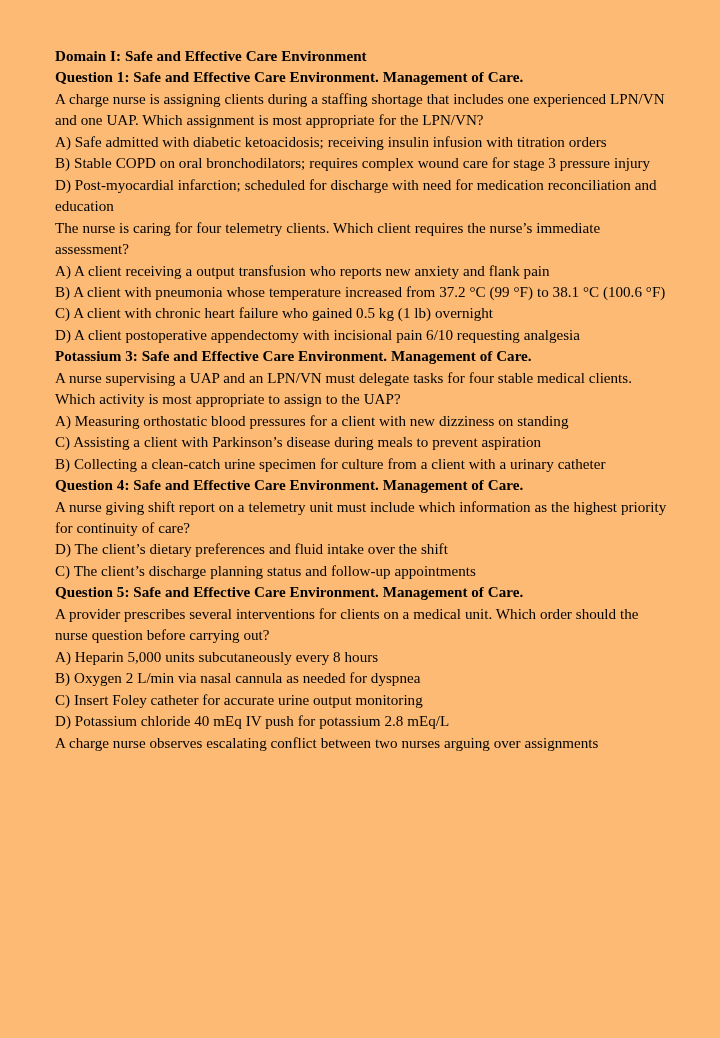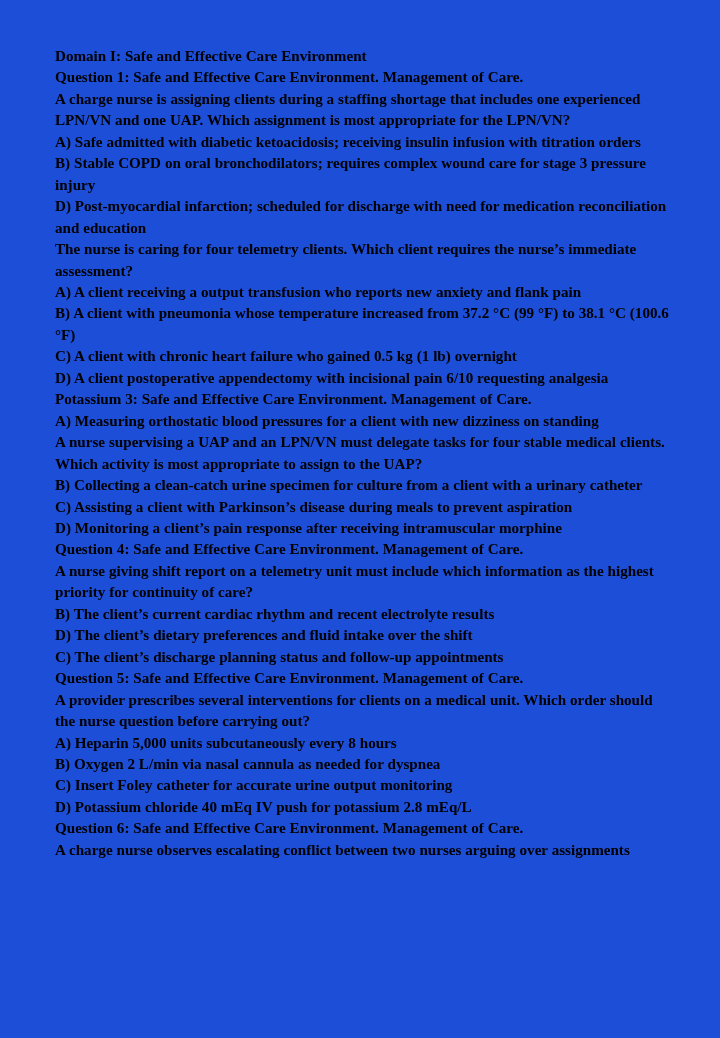--- a/index.html
+++ b/index.html
@@ -13,40 +13,40 @@
     height: 1038px;
     overflow: hidden;
     font-family: "Liberation Serif", "DejaVu Serif", serif;
     color: #000000;
     -webkit-font-smoothing: antialiased;
   }
   #page {
     position: relative;
     width: 720px;
     height: 1038px;
-    background: #1d4ed8;
+    background: #fdba74;
     box-sizing: border-box;
     padding: 46px 50px 0 55px;
   }
   .doc {
     width: 615px;
   }
   .line {
     font-size: 15.1px;
     line-height: 21.45px;
     text-align: left;
     white-space: pre-wrap;
     word-spacing: 0.1px;
     letter-spacing: 0.01px;
   }
   .heading {
     font-weight: bold;
   }
   .para {
-    font-weight: bold;
+    font-weight: normal;
   }
   
   .gap-before {
     margin-top: 10.6px;
   }
   .nogap-before {
     margin-top: 0;
   }
   .block {
     margin: 0;
@@ -72,43 +72,40 @@
     <div class="block nogap-before">
       <div class="line para">The nurse is caring for four telemetry clients. Which client requires the nurse’s immediate assessment?</div>
       <div class="line para">A) A client receiving a output transfusion who reports new anxiety and flank pain</div>
       <div class="line para">B) A client with pneumonia whose temperature increased from 37.2 °C (99 °F) to 38.1 °C (100.6 °F)</div>
       <div class="line para">C) A client with chronic heart failure who gained 0.5 kg (1 lb) overnight</div>
       <div class="line para">D) A client postoperative appendectomy with incisional pain 6/10 requesting analgesia</div>
     </div>
 
     <div class="block gap-before">
       <div class="line heading">Potassium 3: Safe and Effective Care Environment. Management of Care.</div>
+      <div class="line para">A nurse supervising a UAP and an LPN/VN must delegate tasks for four stable medical clients. Which activity is most appropriate to assign to the UAP?</div>
       <div class="line para">A) Measuring orthostatic blood pressures for a client with new dizziness on standing</div>
-      <div class="line para">A nurse supervising a UAP and an LPN/VN must delegate tasks for four stable medical clients. Which activity is most appropriate to assign to the UAP?</div>
+      <div class="line para">C) Assisting a client with Parkinson’s disease during meals to prevent aspiration</div>
       <div class="line para">B) Collecting a clean-catch urine specimen for culture from a client with a urinary catheter</div>
-      <div class="line para">C) Assisting a client with Parkinson’s disease during meals to prevent aspiration</div>
-      <div class="line para">D) Monitoring a client’s pain response after receiving intramuscular morphine</div>
     </div>
 
     <div class="block gap-before">
       <div class="line heading">Question 4: Safe and Effective Care Environment. Management of Care.</div>
       <div class="line para">A nurse giving shift report on a telemetry unit must include which information as the highest priority for continuity of care?</div>
-      <div class="line para">B) The client’s current cardiac rhythm and recent electrolyte results</div>
       <div class="line para">D) The client’s dietary preferences and fluid intake over the shift</div>
       <div class="line para">C) The client’s discharge planning status and follow-up appointments</div>
     </div>
 
     <div class="block gap-before">
       <div class="line heading">Question 5: Safe and Effective Care Environment. Management of Care.</div>
       <div class="line para">A provider prescribes several interventions for clients on a medical unit. Which order should the nurse question before carrying out?</div>
       <div class="line para">A) Heparin 5,000 units subcutaneously every 8 hours</div>
       <div class="line para">B) Oxygen 2 L/min via nasal cannula as needed for dyspnea</div>
       <div class="line para">C) Insert Foley catheter for accurate urine output monitoring</div>
       <div class="line para">D) Potassium chloride 40 mEq IV push for potassium 2.8 mEq/L</div>
     </div>
 
     <div class="block gap-before">
-      <div class="line heading">Question 6: Safe and Effective Care Environment. Management of Care.</div>
       <div class="line para">A charge nurse observes escalating conflict between two nurses arguing over assignments</div>
     </div>
 
   </div>
 </div>
 
 </body></html>

